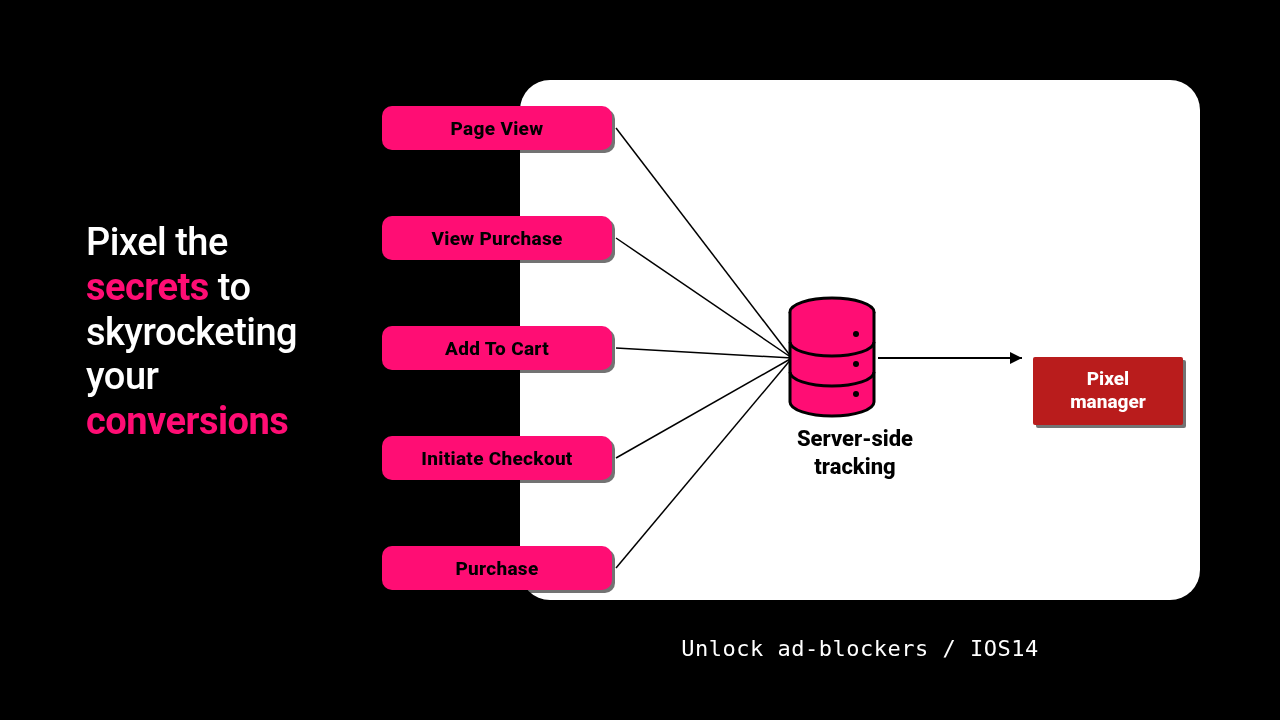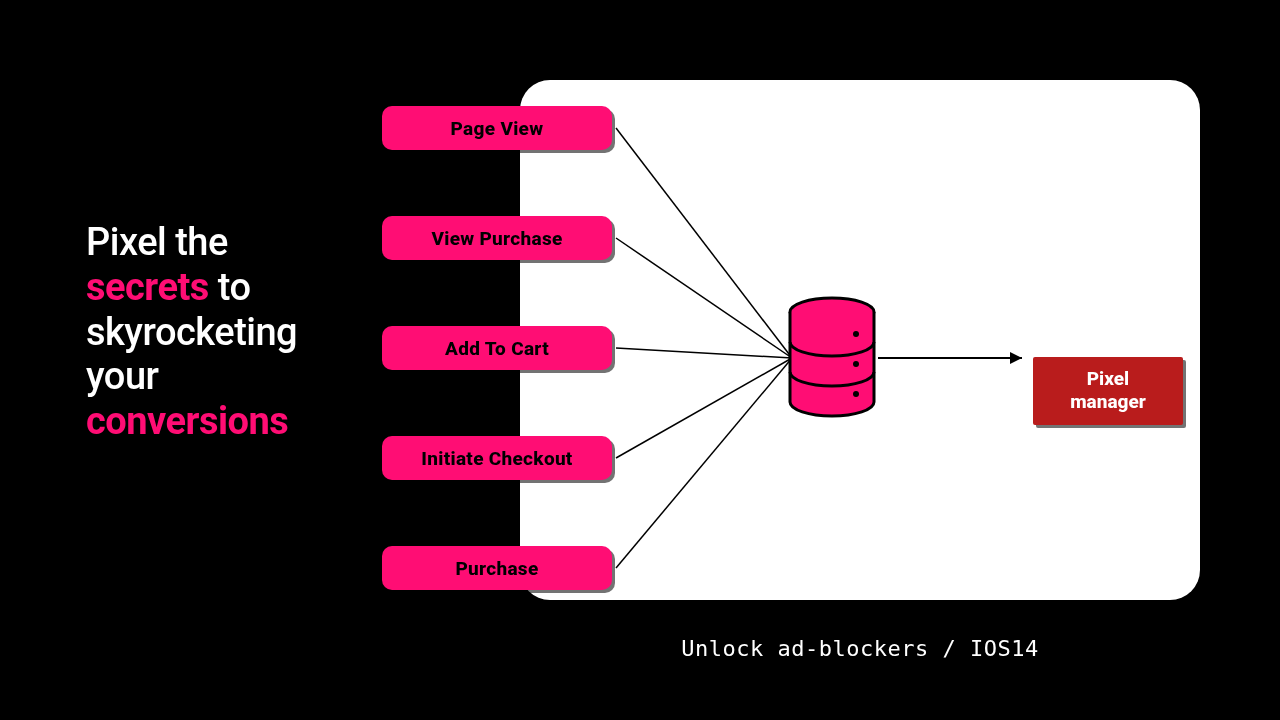--- a/index.html
+++ b/index.html
@@ -123,20 +123,24 @@
         <span>Add To Cart</span>
       </div>
     <div class="event-pill">
         <span>Initiate Checkout</span>
       </div>
     <div class="event-pill">
         <span>Purchase</span>
       </div>
   </div>
 
+  <div class="server-label">
+    <span>Server-side</span><br>
+    <span>tracking</span>
+  </div>
 
   <div class="dest-box">
     <div>
       <span>Pixel</span><br>
       <span>manager</span>
     </div>
   </div>
 
   <div class="caption">Unlock ad-blockers / IOS14</div>
 

